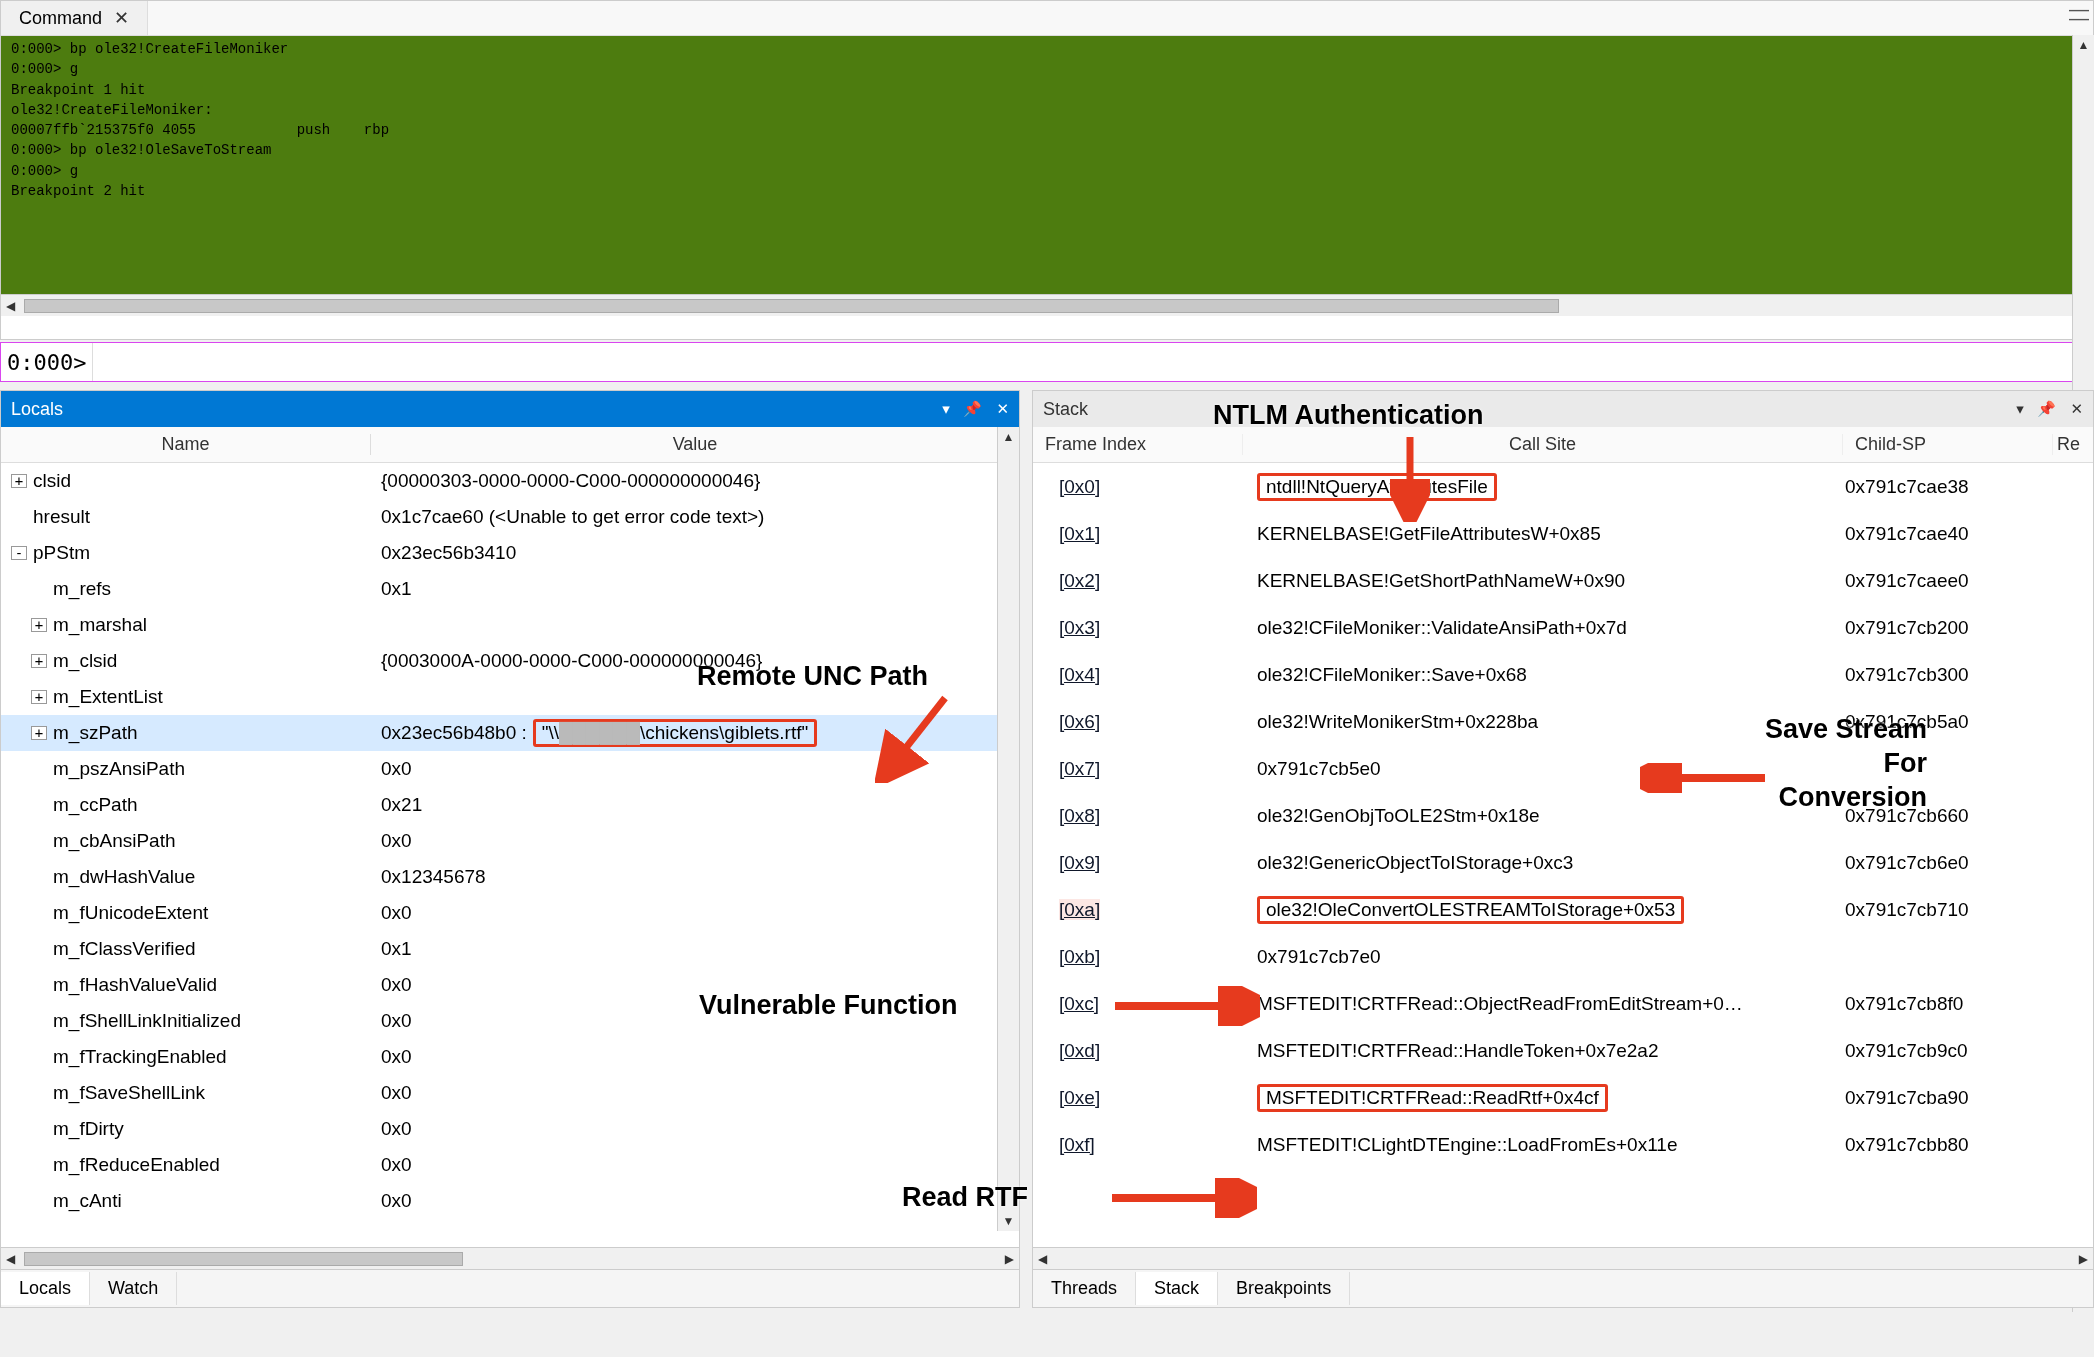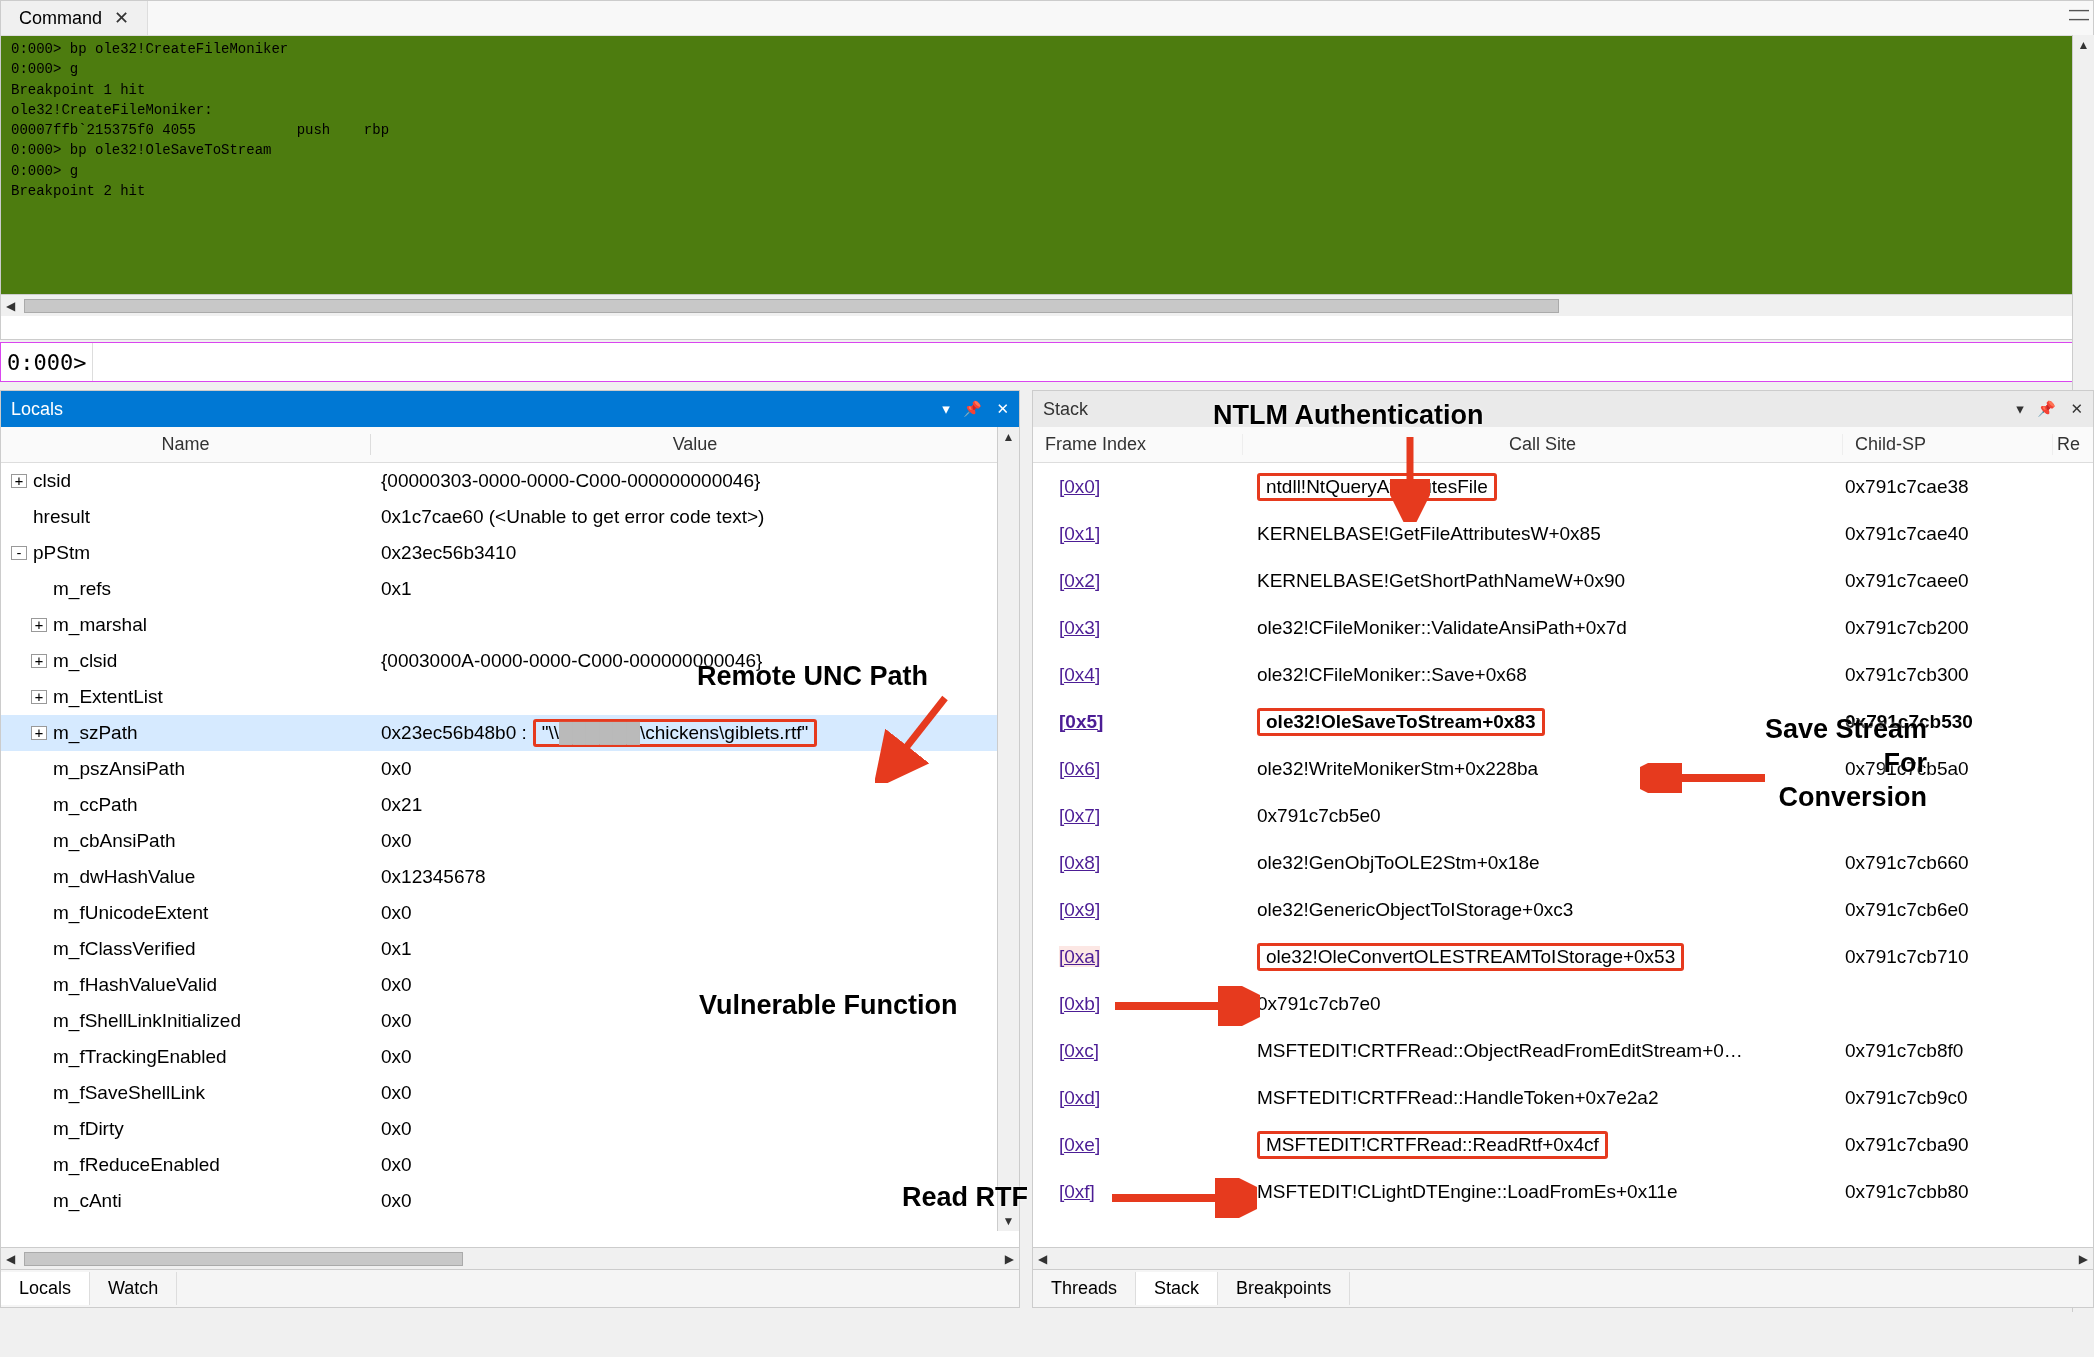--- a/index.html
+++ b/index.html
@@ -190,21 +190,21 @@
 }
 .local-value-cell { flex: 1; padding-left: 4px; display:flex; align-items:center; gap:6px;}
 .indent-1 { padding-left: 24px; }
 .stack-row {
   display: flex;
   align-items: center;
   height: 47px;
   padding: 0 6px;
 }
 .stack-idx-cell { width: 210px; padding-left: 20px; }
-.stack-idx-link { color: #4c1d95; text-decoration: underline; cursor: pointer; }
+.stack-idx-link { color: #0f172a; text-decoration: underline; cursor: pointer; }
 .stack-site-cell { flex: 1; padding: 0 8px; white-space: nowrap; overflow: hidden; text-overflow: ellipsis;}
 .stack-child-cell { width: 210px; padding: 0 8px; }
 .stack-ret-cell { width: 40px; overflow: hidden; }
 .footer-tabs {
   height: 38px;
   border-top: 1px solid #ccc;
   display: flex;
   align-items: center;
   background: #f5f5f5;
 }
@@ -546,26 +546,20 @@
           <div class="stack-site-cell">ole32!CFileMoniker::ValidateAnsiPath+0x7d</div>
           <div class="stack-child-cell">0x791c7cb200</div>
           <div class="stack-ret-cell"></div>
         </div>
         <div class="stack-row">
           <div class="stack-idx-cell"><span class="stack-idx-link">[0x4]</span></div>
           <div class="stack-site-cell">ole32!CFileMoniker::Save+0x68</div>
           <div class="stack-child-cell">0x791c7cb300</div>
           <div class="stack-ret-cell"></div>
         </div>
-        <div class="stack-row bold-row">
-          <div class="stack-idx-cell"><span class="stack-idx-link">[0x5]</span></div>
-          <div class="stack-site-cell"><span class="red-box">ole32!OleSaveToStream+0x83</span></div>
-          <div class="stack-child-cell">0x791c7cb530</div>
-          <div class="stack-ret-cell"></div>
-        </div>
         <div class="stack-row">
           <div class="stack-idx-cell"><span class="stack-idx-link">[0x6]</span></div>
           <div class="stack-site-cell">ole32!WriteMonikerStm+0x228ba</div>
           <div class="stack-child-cell">0x791c7cb5a0</div>
           <div class="stack-ret-cell"></div>
         </div>
         <div class="stack-row">
           <div class="stack-idx-cell"><span class="stack-idx-link">[0x7]</span></div>
           <div class="stack-child-cell">0x791c7cb5e0</div>
           <div class="stack-ret-cell"></div>

